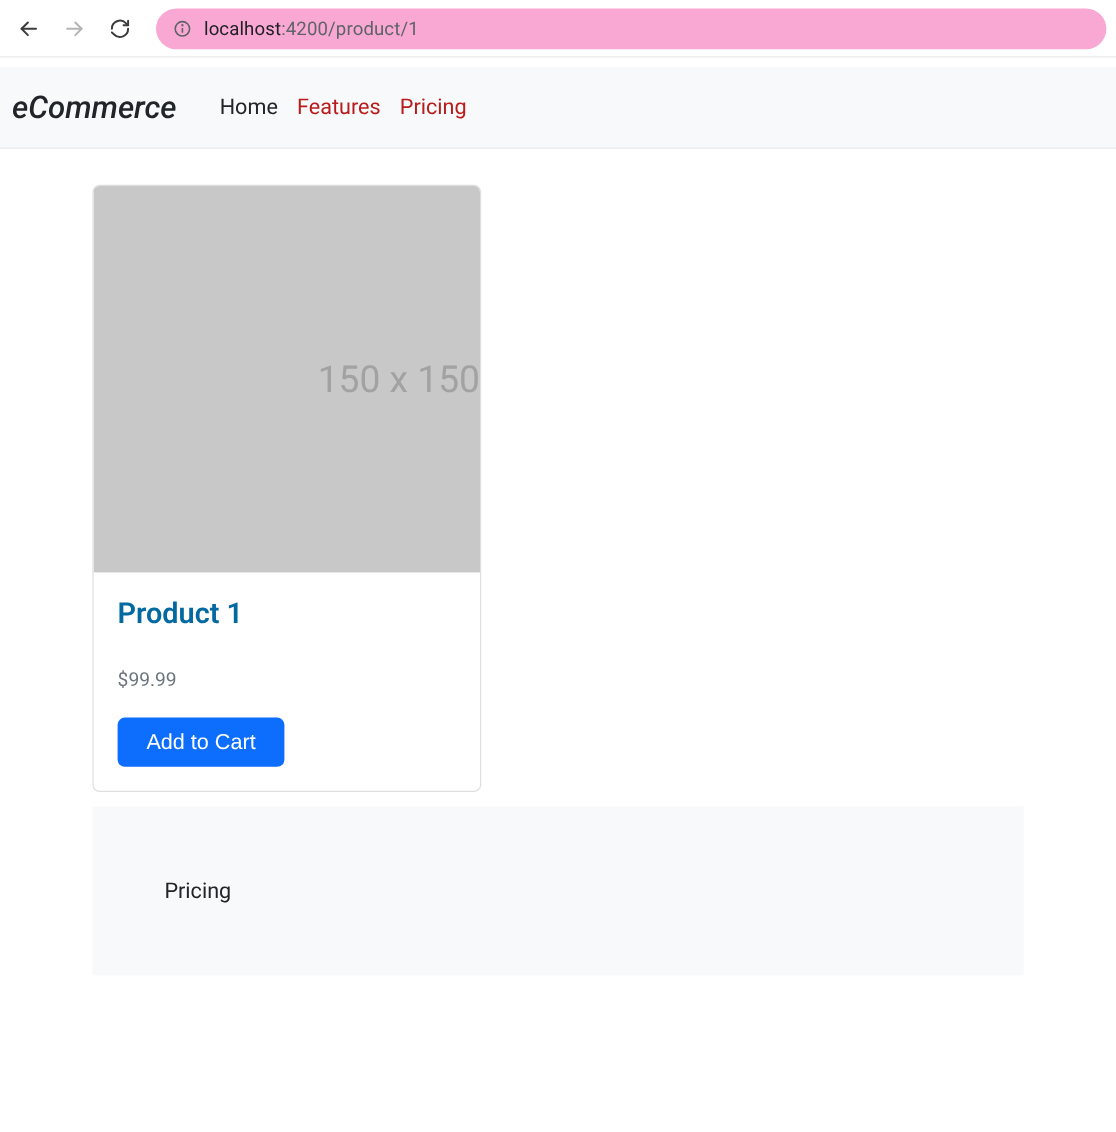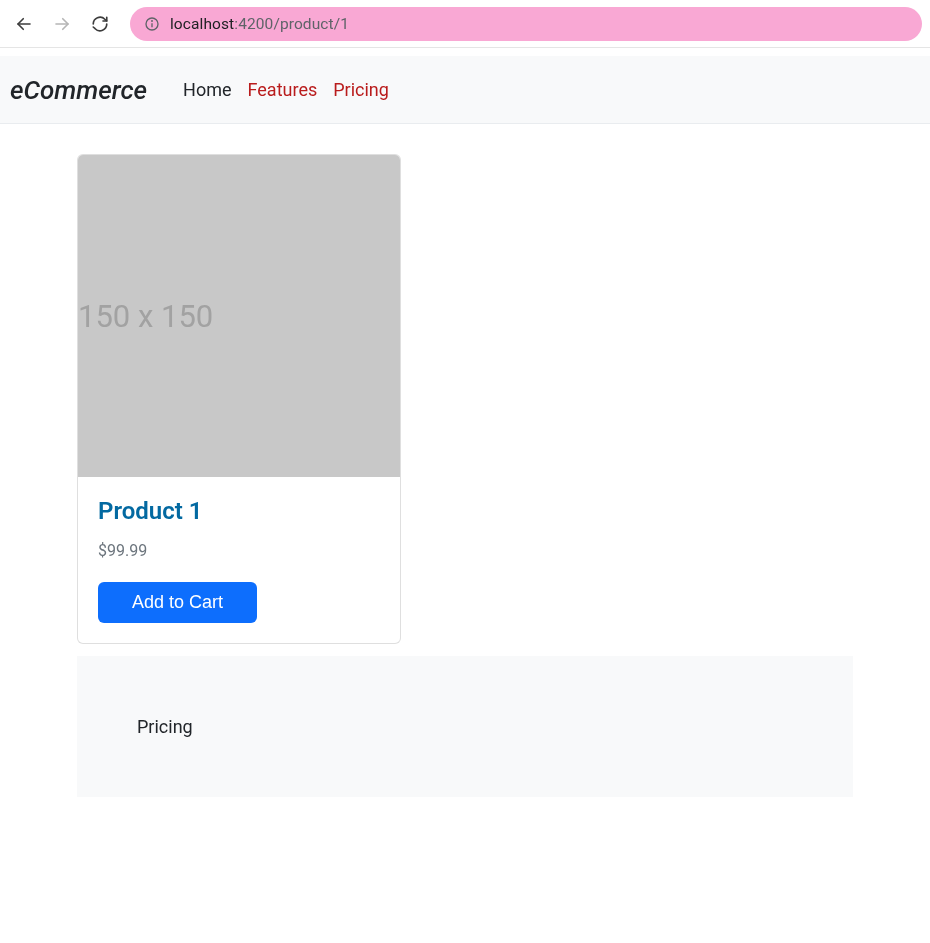--- a/index.html
+++ b/index.html
@@ -95,21 +95,21 @@
       border-radius: 6px;
       overflow: hidden;
       background: #fff;
     }
     .card-img {
       width: 100%;
       height: 322px;
       background: #c8c8c8;
       display: flex;
       align-items: center;
-      justify-content: flex-start;
+      justify-content: flex-end;
     }
     .card-img-text {
       font-size: 31px;
       color: #a2a2a2;
       font-weight: 400;
     }
     .card-body { padding: 20px; }
     .card-title {
       font-size: 24px;
       font-weight: 600;
@@ -117,29 +117,29 @@
       color: #0369a1;
     }
     .card-text {
       font-size: 18px;
       margin-bottom: 20px;
       color: #212529;
     }
     .card-price {
       font-size: 16px;
       color: #6c757d;
-      margin-top: 16px;
+      margin-top: 32px;
       margin-bottom: 22px;
     }
     .btn-primary {
       background: #0d6efd;
       color: #fff;
       border: none;
       border-radius: 6px;
-      padding: 10px 34px;
+      padding: 10px 24px;
       font-size: 18px;
       cursor: pointer;
     }
 
     
     .footer {
       background: #f8f9fa;
       margin-top: 12px;
       padding: 60px 60px;
       font-size: 18px;

